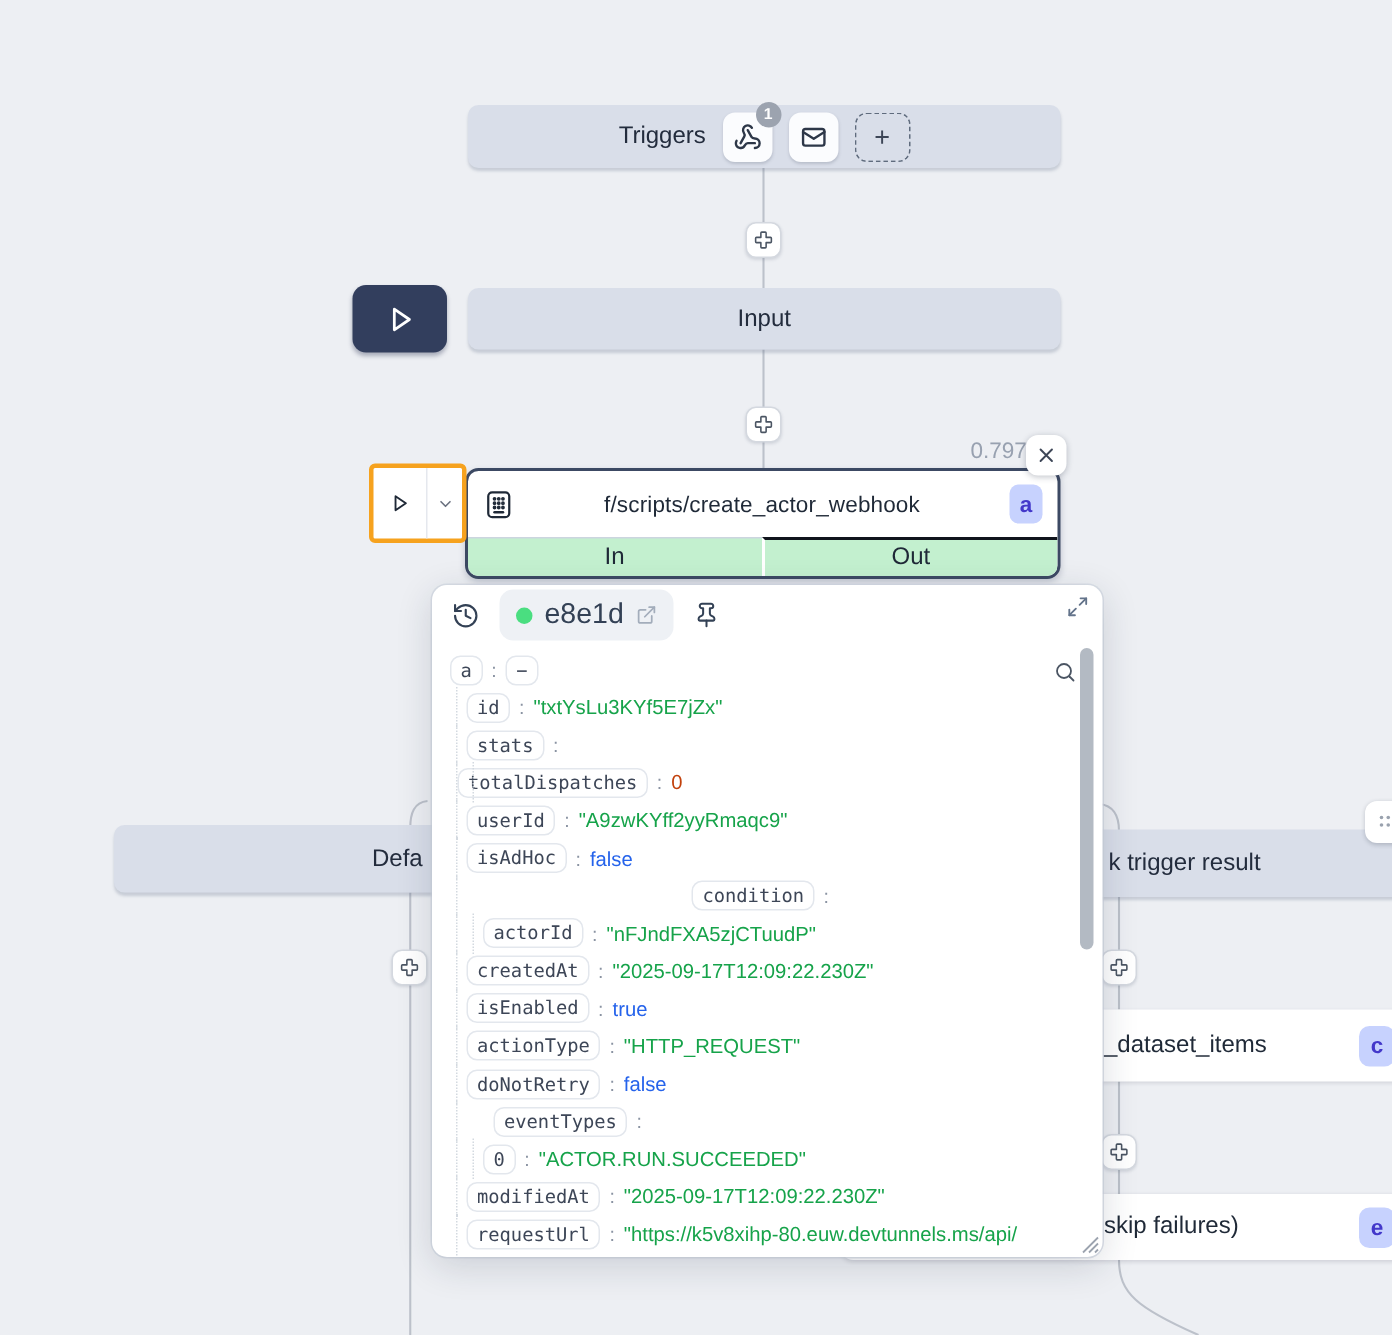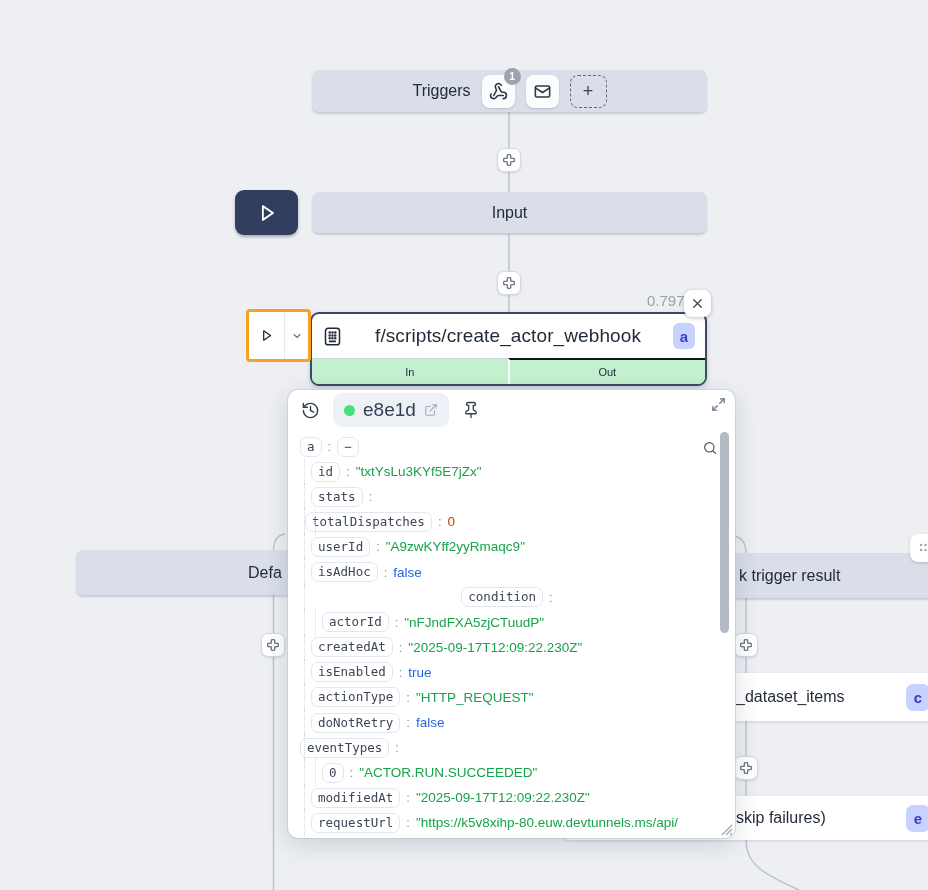--- a/index.html
+++ b/index.html
@@ -72,28 +72,28 @@
   .run-play-half { flex:1.55; display:flex; align-items:center; justify-content:center;
     border-right:1px solid #e5e8ee; }
   .run-chevron-half { flex:1; display:flex; align-items:center; justify-content:center; }
   
   #script-node {
     position:absolute; left:310px; top:312px; width:397px; z-index:5;
     border:2px solid #3c4963; border-radius:9px; background:#fff; overflow:hidden;
     box-shadow:0 2px 4px rgba(60,73,99,.25);
   }
   .script-main { height:44px; display:flex; align-items:center; padding:0 10px; gap:8px; }
-  .script-title { flex:1; text-align:center; font-size:19px; color:#1f2937; letter-spacing:.1px; }
+  .script-title { flex:1; text-align:center; font-size:15px; color:#1f2937; letter-spacing:.1px; }
   .mini-badge {
     width:22px; height:26px; background:#c7d2fe; border-radius:6px; color:#4338ca;
     font-weight:700; font-size:15px; display:flex; align-items:center; justify-content:center;
   }
   .script-tabs { display:flex; height:26px; background:#c3f0cf; border-top:1px solid #ccd5df; }
   .tab { flex:1; display:flex; align-items:center; justify-content:center;
-    font-size:11px; color:#1f2937; border-top:2px solid transparent; margin-top:-1px; }
+    font-size:16px; color:#1f2937; border-top:2px solid transparent; margin-top:-1px; }
   .tab.selected { border-top:2px solid #10141c; }
   .tab + .tab { border-left:2px solid #ffffff; }
   
   #default-node { left:76px; top:550px; width:395px; height:45px;text-align:right; }
   #check-node   { left:560px; top:553px; width:380px; height:45px; }
   #dataset-node { left:560px; top:673px; width:380px; height:48px; }
   #skip-node    { left:560px; top:796px; width:380px; height:44px; }
   .node-badge { position:absolute; left:346px; width:24px; height:27px; background:#c7d2fe;
     border-radius:7px; color:#4338ca; font-weight:700; font-size:15px;
     display:flex; align-items:center; justify-content:center; }
@@ -377,21 +377,21 @@
           <span class="key-pill">actionType</span>
           <span class="colon">:</span>
           <span class="val str">"HTTP_REQUEST"</span>
         </div>
         <div class="json-row" style="padding-left: 23px;">
           <span class="guide" style="left: 16px;"></span>
           <span class="key-pill">doNotRetry</span>
           <span class="colon">:</span>
           <span class="val bool">false</span>
         </div>
-        <div class="json-row" style="padding-left: 12px; text-align: center;">
+        <div class="json-row" style="padding-left: 41px; text-align: center;">
           <span class="guide" style="left: 16px;"></span>
           <span class="key-pill">eventTypes</span>
           <span class="colon">:</span>
         </div>
         <div class="json-row" style="padding-left: 34px;">
           <span class="guide" style="left: 16px;"></span>
           <span class="guide" style="left: 27px;"></span>
           <span class="key-pill">0</span>
           <span class="colon">:</span>
           <span class="val str">"ACTOR.RUN.SUCCEEDED"</span>

